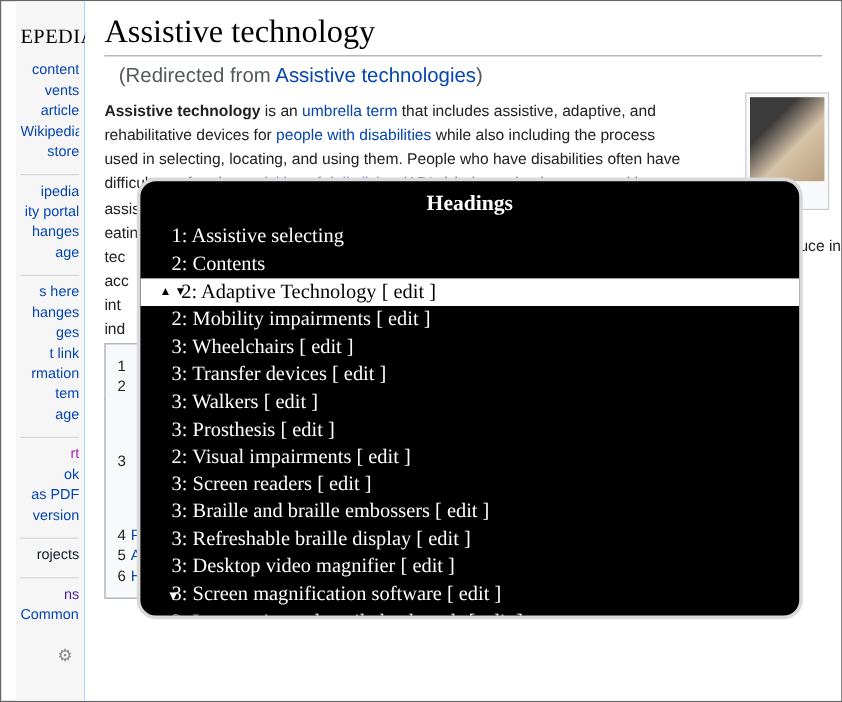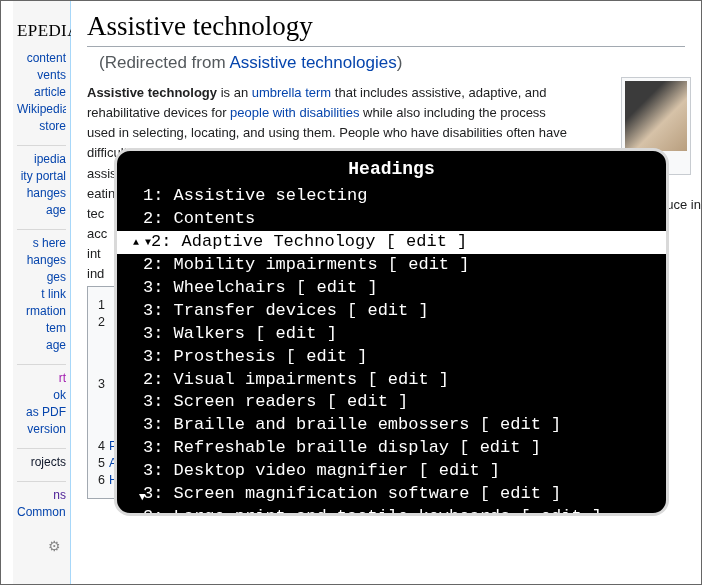--- a/index.html
+++ b/index.html
@@ -114,21 +114,21 @@
     left: 113px;
     top: 147px;
     width: 555px;
     height: 368px;
     background: #000;
     border: 3px solid #d9d9d9;
     border-radius: 16px;
     color: #fff;
     z-index: 20;
     overflow: hidden;
-    font-family: Liberation Mono, monospace;
+    font-family: Liberation Serif, serif;
   }
   .rotor-title {
     text-align: center;
     font-weight: 700;
     font-size: 18px;
     padding: 8px 0 6px 0;
   }
   .rotor-list {
     font-size: 17px;
     line-height: 1.35;

